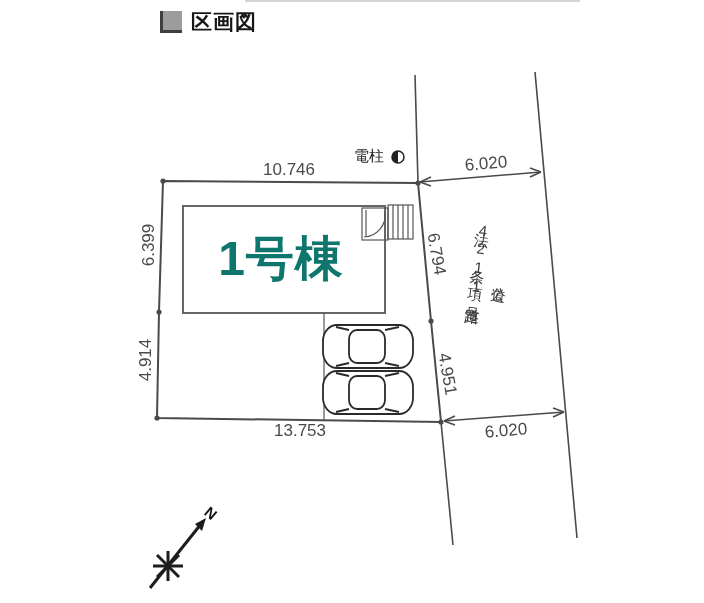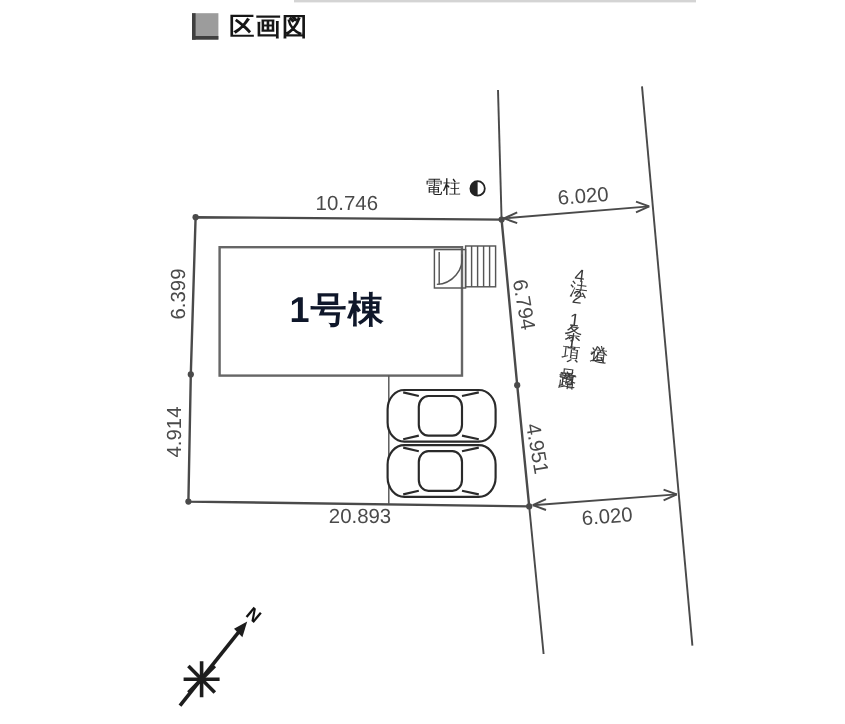--- a/index.html
+++ b/index.html
@@ -11,21 +11,21 @@
   .lbl{position:absolute;color:#4a4a4a;font-size:17px;white-space:nowrap;}
   .c{transform:translate(-50%,-50%);}
   .c.r-left{transform:translate(-50%,-50%) rotate(-90deg);}
   .c.r-80{transform:translate(-50%,-50%) rotate(80deg);}
   .c.r-t{transform:translate(-50%,-50%) rotate(-4.5deg);}
   #top-crop-line{position:absolute;left:245px;top:0;width:335px;height:2px;background:#d4d4d4;}
   #header{position:absolute;left:136px;top:8px;display:flex;align-items:flex-start;margin-left:24px;}
   #header-icon{width:19px;height:19px;background:#9c9c9c;border-left:3px solid #3f3f3f;border-bottom:3px solid #3f3f3f;margin-right:9px;margin-top:3px;}
   #page-title{font-size:21px;font-weight:bold;color:#161616;letter-spacing:1px;}
   #building-label{position:absolute;left:281px;top:259px;transform:translate(-50%,-50%);
-    font-size:30px;font-weight:bold;color:#0f172a;letter-spacing:1px;}
+    font-size:48px;font-weight:bold;color:#0f766e;letter-spacing:1px;}
   #pole-label{position:absolute;left:369px;top:156px;transform:translate(-50%,-50%);
     font-size:15px;color:#222;text-align:center;}
   .vtext{position:absolute;writing-mode:vertical-rl;text-orientation:upright;
     font-size:15px;line-height:1.05;color:#3a3a3a;letter-spacing:1px;}
   #road-law{left:476px;top:221px;transform:rotate(7deg);transform-origin:top center;}
   #road-type{left:493px;top:275px;transform:rotate(7deg);transform-origin:top center;}
   #north-label{position:absolute;left:211px;top:513px;transform:translate(-50%,-50%) rotate(40deg);
     font-size:15px;font-weight:bold;color:#111;}
   svg{position:absolute;left:0;top:0;}
   .ln{stroke:#4a4a4a;stroke-width:1.6;fill:none;}
@@ -123,21 +123,21 @@
     <line class="compass" x1="153" y1="566" x2="183" y2="566"></line>
     <line class="compass" x1="168" y1="551" x2="168" y2="581"></line>
     <line class="compass" x1="157" y1="555" x2="179" y2="577"></line>
     <line class="compass" x1="157" y1="577" x2="179" y2="555"></line>
   </g>
 </svg>
 
 <div class="lbl c" style="left:289px;top:170px">10.746</div>
 <div class="lbl c r-left" style="left:149px;top:245px">6.399</div>
 <div class="lbl c r-left" style="left:146px;top:360px">4.914</div>
-<div class="lbl c" style="left:300px;top:431px">20.893</div>
+<div class="lbl c" style="left:300px;top:431px">13.753</div>
 <div class="lbl c r-80" style="left:436px;top:254px">6.794</div>
 <div class="lbl c r-80" style="left:447px;top:374px">4.951</div>
 <div class="lbl c r-t" style="left:486px;top:164px">6.020</div>
 <div class="lbl c r-t" style="left:506px;top:431px">6.020</div>
 
 <div id="building-label">1号棟</div>
 <div id="pole-label">電柱</div>
 <div id="road-law" class="vtext">法42条1項1号道路</div>
 <div id="road-type" class="vtext">公道</div>
 <div id="north-label">N</div>

